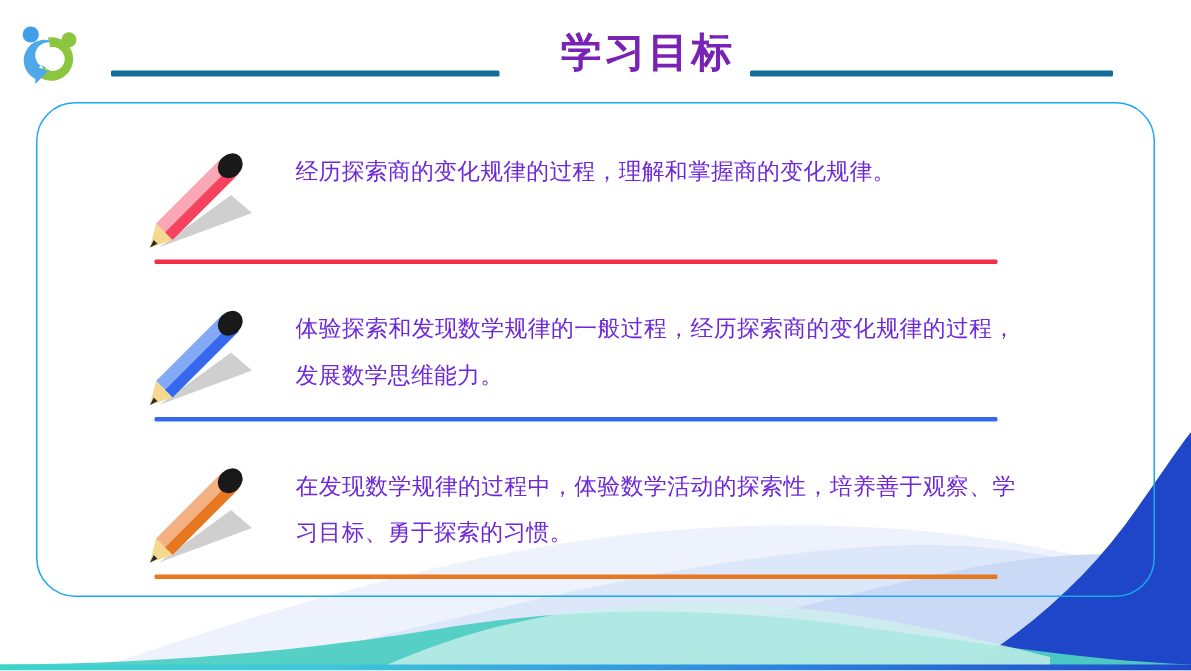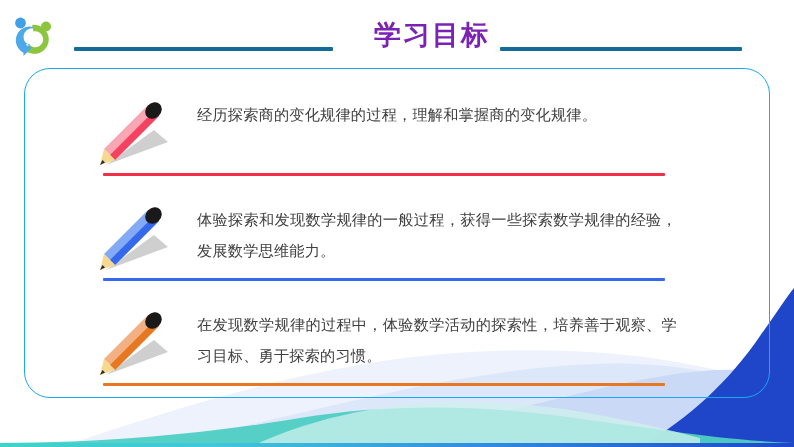--- a/index.html
+++ b/index.html
@@ -121,21 +121,21 @@
     height: 70px;
   }
 
   .goal-text {
     position: absolute;
     left: 197px;
     top: 7px;
     width: 480px;
     font-size: 15.2px;
     line-height: 31px;
-    color: #404040;
+    color: #6d28d9;
     letter-spacing: 0.2px;
     text-align: justify;
   }
 
   .goal-rule {
     position: absolute;
     height: 3px;
     border-radius: 1px;
   }
 
@@ -210,21 +210,21 @@
 
     <div class="goal">
       <svg class="pencil" viewBox="0 0 78 70">
         <path d="M56,30 L70,42 L8,65 Z" fill="#BFBFBF" opacity="0.75"></path>
         <path d="M50,5 L61,16 L17,60 L6,49 Z" fill="#84AAF5"></path>
         <path d="M56,11 L61,16 L17,60 L12,55 Z" fill="#3568EB"></path>
         <path d="M6,49 L17,60 L2,65 Z" fill="#F5D98E"></path>
         <path d="M4.5,60 L7,62.5 L2,65 Z" fill="#2B2B2B"></path>
         <ellipse cx="55.5" cy="10.5" rx="9" ry="7.5" transform="rotate(-45 55.5 10.5)" fill="#191919"></ellipse>
       </svg>
-      <div class="goal-text">体验探索和发现数学规律的一般过程，获得一些探索数学规律的经验，发展数学思维能力。</div>
+      <div class="goal-text">体验探索和发现数学规律的一般过程，经历探索商的变化规律的过程，发展数学思维能力。</div>
       <div class="goal-rule r2"></div>
     </div>
 
     <div class="goal">
       <svg class="pencil" viewBox="0 0 78 70">
         <path d="M56,30 L70,42 L8,65 Z" fill="#BFBFBF" opacity="0.75"></path>
         <path d="M50,5 L61,16 L17,60 L6,49 Z" fill="#F3B183"></path>
         <path d="M56,11 L61,16 L17,60 L12,55 Z" fill="#E87722"></path>
         <path d="M6,49 L17,60 L2,65 Z" fill="#F5D98E"></path>
         <path d="M4.5,60 L7,62.5 L2,65 Z" fill="#2B2B2B"></path>

